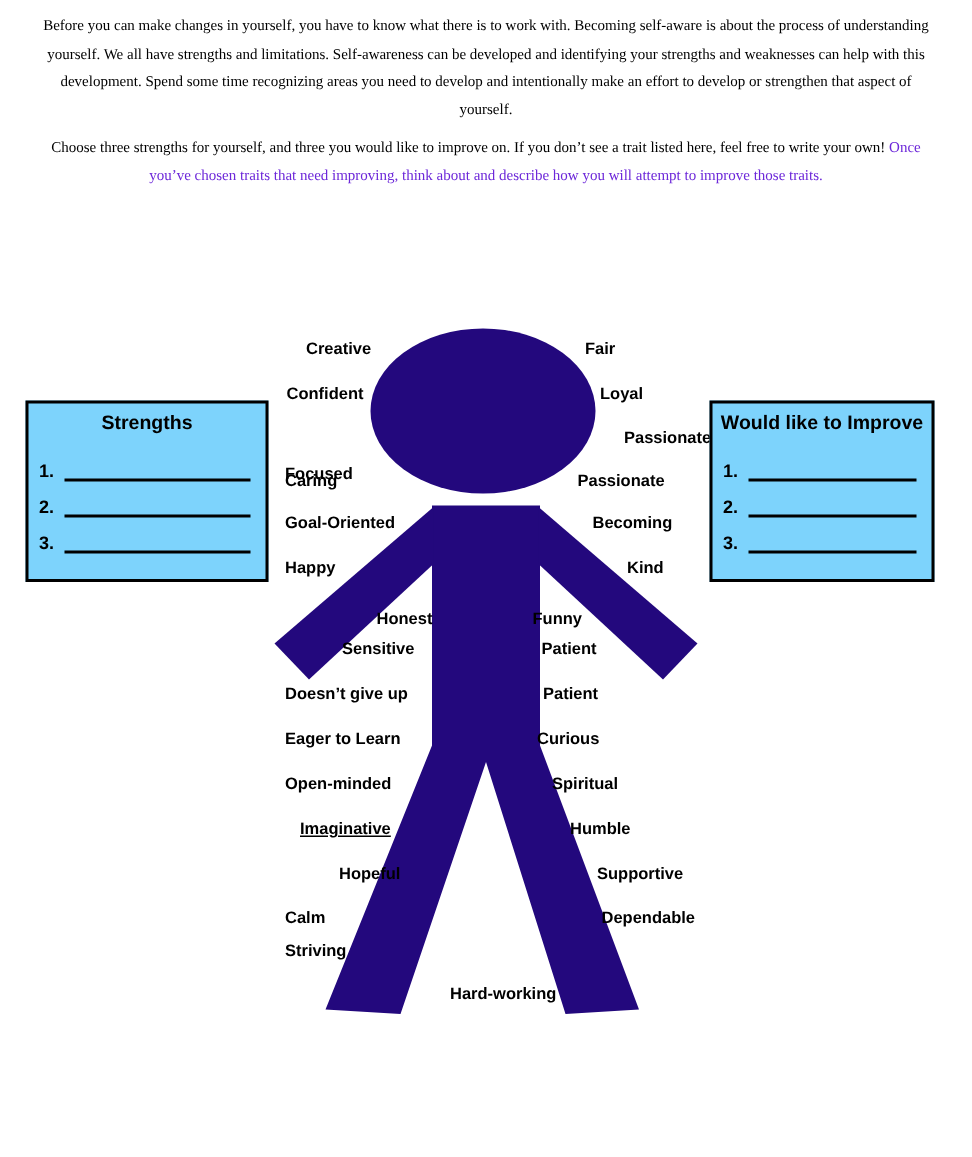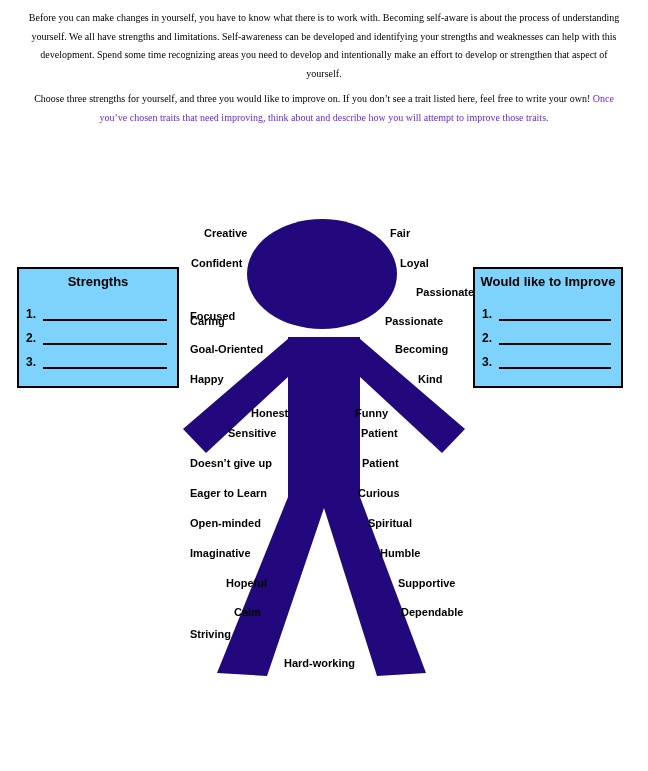--- a/index.html
+++ b/index.html
@@ -64,25 +64,25 @@
   <span class="trait" style="left:191px; top:257px;text-align:right;">Confident</span>
   <span class="trait" style="left:190px; top:286px;margin-top:24px;">Focused</span>
   <span class="trait" style="left:190px; top:315px;">Caring</span>
   <span class="trait" style="left:190px; top:343px;">Goal-Oriented</span>
   <span class="trait" style="left:190px; top:373px;">Happy</span>
   <span class="trait" style="left:251px; top:407px;">Honest</span>
   <span class="trait" style="left:228px; top:427px;">Sensitive</span>
   <span class="trait" style="left:190px; top:457px;">Doesn’t give up</span>
   <span class="trait" style="left:190px; top:487px;">Eager to Learn</span>
   <span class="trait" style="left:190px; top:517px;">Open-minded</span>
-  <span class="trait" style="left:190px; top:547px;">Imaginative</span>
+  <span class="trait" style="left:200px; top:547px;text-decoration:underline;">Imaginative</span>
   <span class="trait" style="left:190px; top:577px;padding-left:36px;">Hopeful</span>
-  <span class="trait" style="left:190px; top:606px;margin-left:44px;">Calm</span>
+  <span class="trait" style="left:190px; top:606px;">Calm</span>
   <span class="trait" style="left:190px; top:628px;">Striving</span>
-  <span class="trait" style="left:284px; top:657px;">Hard-working</span>
+  <span class="trait" style="left:300px; top:657px;">Hard-working</span>
 
   <span class="trait" style="left:390px; top:227px;">Fair</span>
   <span class="trait" style="left:400px; top:257px;">Loyal</span>
   <span class="trait" style="left:416px; top:286px;">Passionate</span>
   <span class="trait" style="left:385px; top:315px;">Passionate</span>
   <span class="trait" style="left:395px; top:343px;">Becoming</span>
   <span class="trait" style="left:418px; top:373px;">Kind</span>
   <span class="trait" style="left:355px; top:407px;">Funny</span>
   <span class="trait" style="left:361px; top:427px;">Patient</span>
   <span class="trait" style="left:362px; top:457px;">Patient</span>

